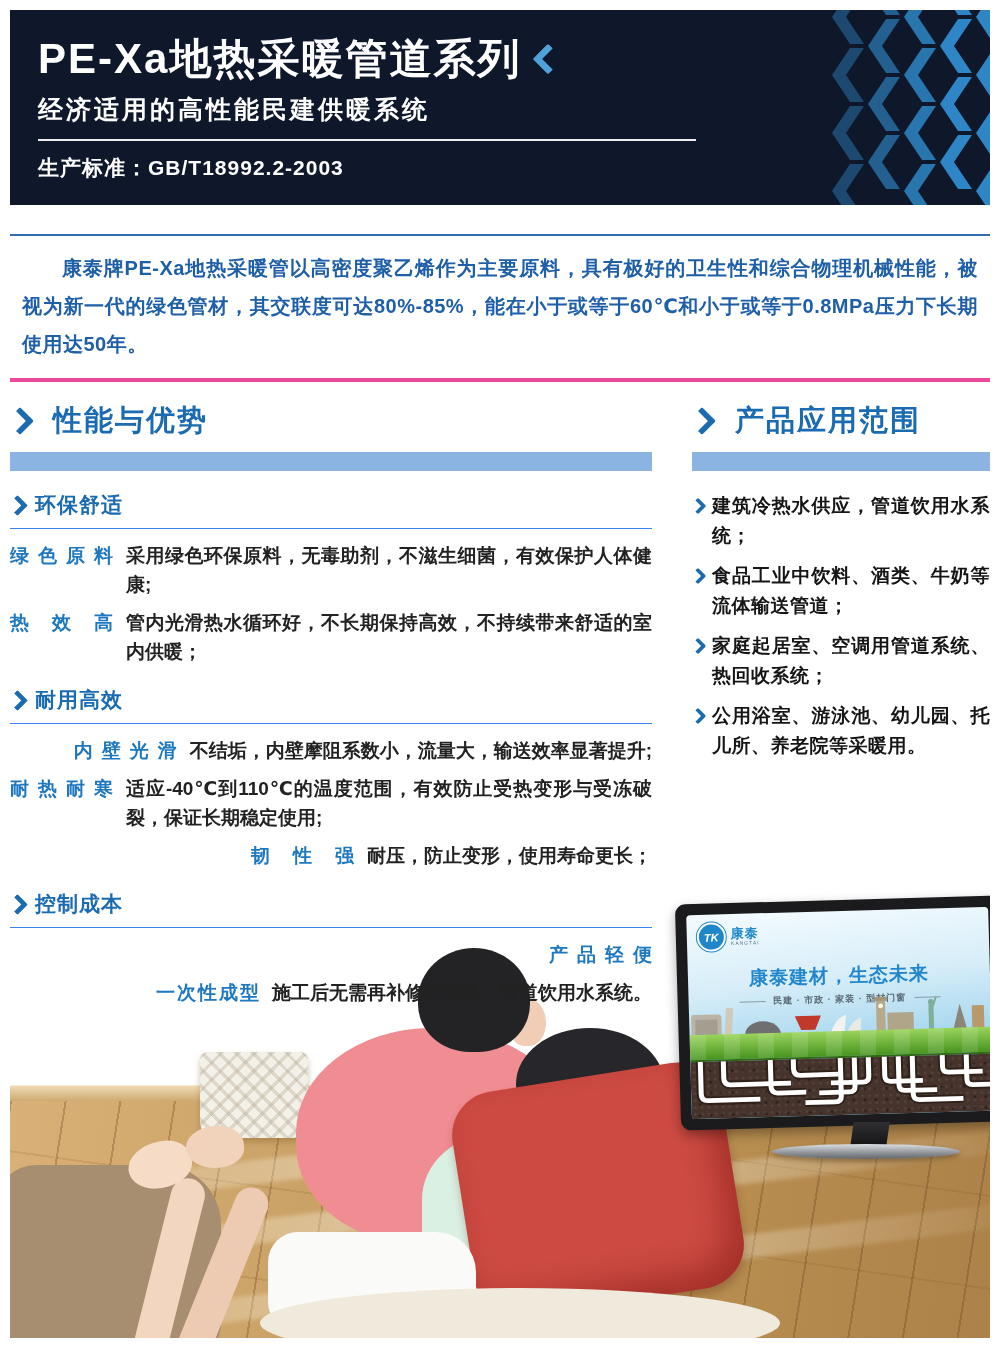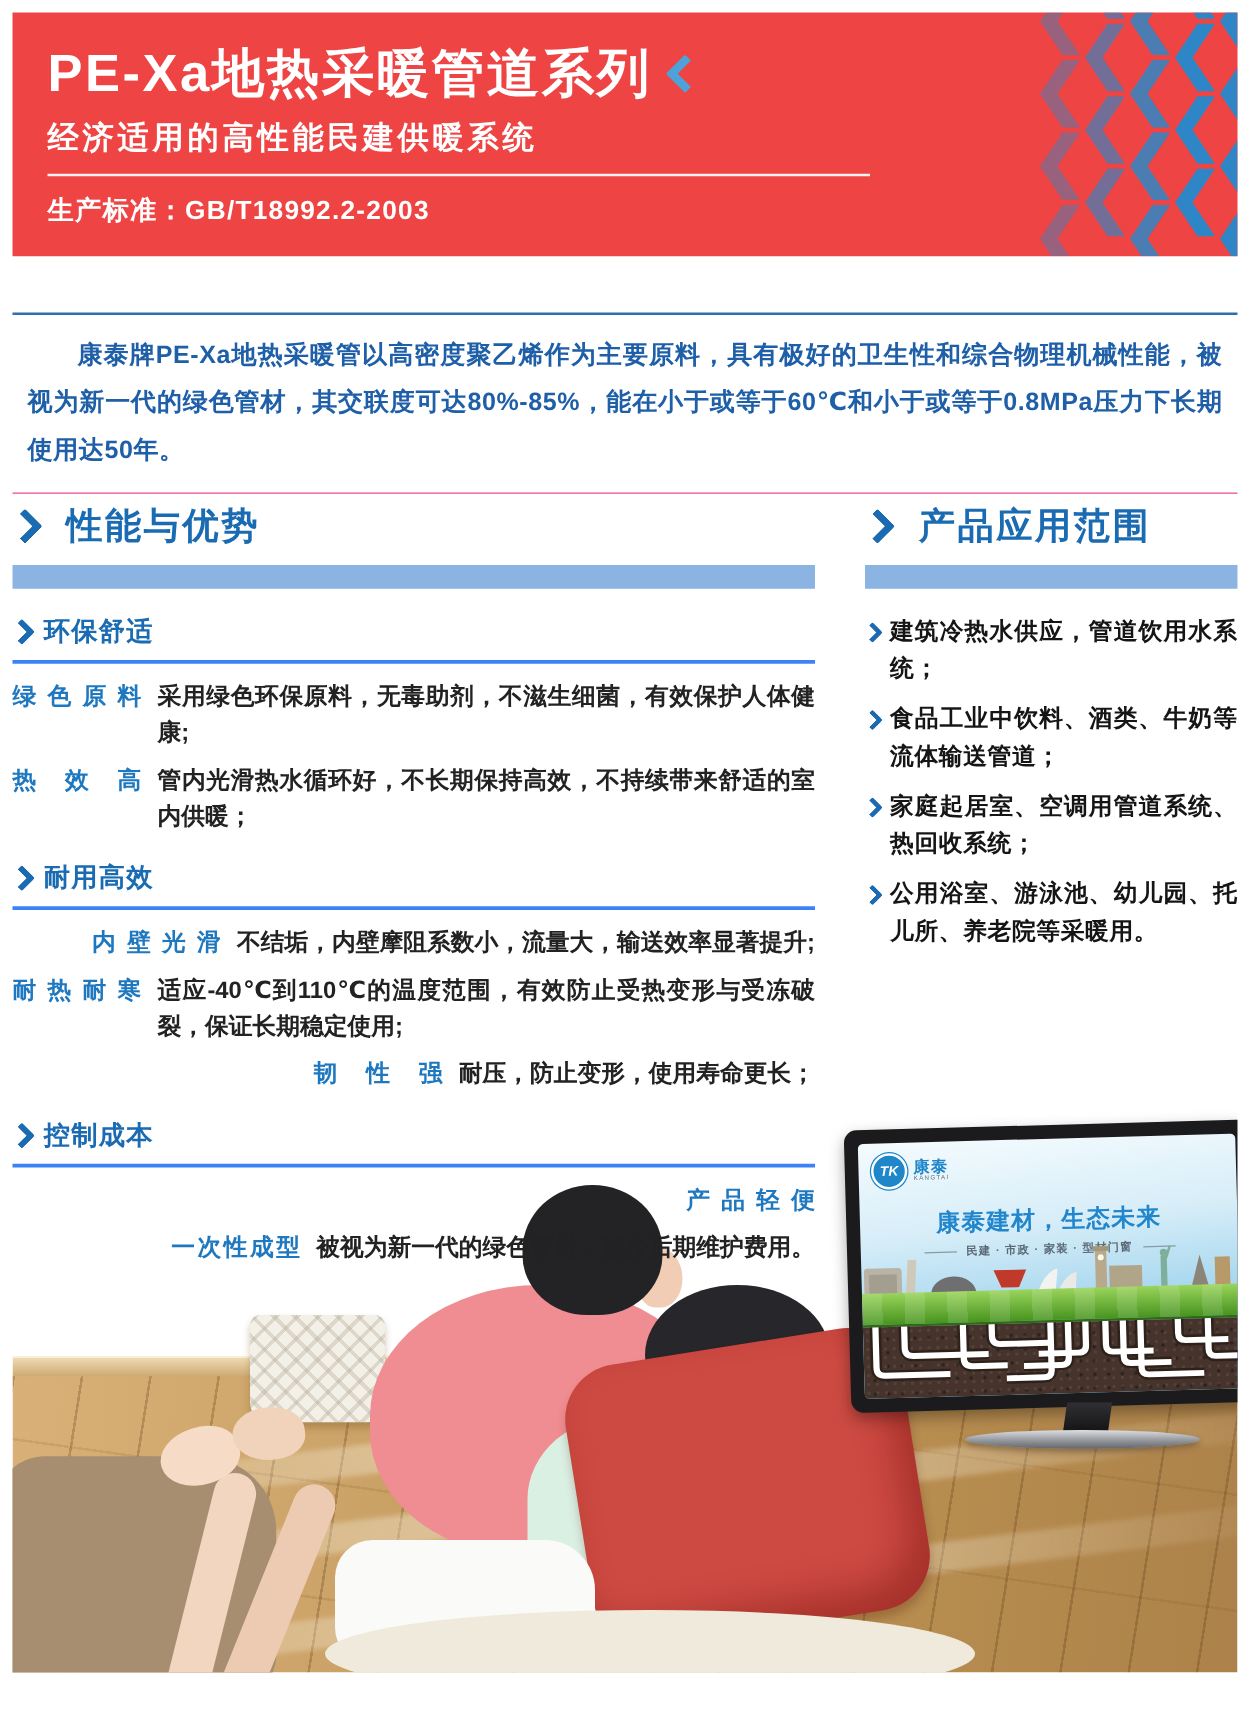--- a/index.html
+++ b/index.html
@@ -1,52 +1,52 @@
 <!DOCTYPE html>
 <html><head>
 <meta charset="utf-8">
 <style>
   html,body{margin:0;padding:0;background:#fff;}
   .page{position:relative;width:1000px;height:1370px;background:#fff;overflow:hidden;
         font-family:"Liberation Sans","DejaVu Sans",sans-serif;}
 
   
-  .banner{position:absolute;left:10px;top:10px;right:10px;height:195px;background:#ef4444;
+  .banner{position:absolute;left:10px;top:10px;right:10px;height:195px;background:#0f172a;
           overflow:hidden;color:#fff;padding:24px 0 0 28px;box-sizing:border-box;}
   .b-title-row{display:flex;align-items:center;position:relative;z-index:2;}
   .b-title{font-size:42px;font-weight:700;letter-spacing:2px;line-height:50px;}
   .chev-left-mark{display:inline-block;width:15px;height:15px;border-left:7px solid #4da3d9;
           border-bottom:7px solid #4da3d9;transform:rotate(45deg);margin-left:16px;border-radius:2px;}
   .b-sub{font-size:25px;font-weight:700;margin-top:9px;letter-spacing:3px;position:relative;z-index:2;}
   .b-line{width:658px;height:2px;background:rgba(255,255,255,.92);margin-top:13px;position:relative;z-index:2;}
   .b-std{font-size:21px;font-weight:600;margin-top:13px;letter-spacing:1px;position:relative;z-index:2;}
   .banner svg.pattern{position:absolute;right:0;top:0;height:195px;width:175px;z-index:1;}
 
   
-  .intro{position:absolute;left:10px;right:10px;top:250px;border-top:2px solid #2f6fb0;
-         border-bottom:1px solid #ec4899;padding:13px 12px 15px;box-sizing:border-box;}
+  .intro{position:absolute;left:10px;right:10px;top:234px;border-top:2px solid #2f6fb0;
+         border-bottom:4px solid #ec4899;padding:13px 12px 15px;box-sizing:border-box;}
   .intro p{margin:0;font-size:20px;line-height:38px;color:#1e5fa8;font-weight:700;
            text-indent:2em;text-align:justify;letter-spacing:.5px;}
 
   
   .cols{position:absolute;left:10px;right:10px;top:398px;display:flex;gap:40px;z-index:2;}
   .col-left{width:642px;flex:none;}
   .col-right{flex:1;}
 
   .chev{display:inline-block;border:0 solid currentColor;transform:rotate(-45deg);border-radius:2px;}
   .chev-big{width:14px;height:14px;border-right-width:6px;border-bottom-width:6px;color:#1a6bb2;}
   .chev-sub{width:10px;height:10px;border-right-width:5px;border-bottom-width:5px;color:#1a6bb2;}
   .chev-s{width:8px;height:8px;border-right-width:4px;border-bottom-width:4px;color:#1a6bb2;}
 
   .sec-head{display:flex;align-items:center;gap:23px;height:46px;}
   .sec-title{font-size:29px;font-weight:700;color:#1a6bb2;letter-spacing:2px;}
   .sec-bar{height:19px;background:#8cb4e2;margin-top:8px;}
 
   .subsec{margin-top:12px;}
-  .sub-head{display:flex;align-items:center;gap:10px;padding:8px 0 9px;border-bottom:3px solid #3b82f6;}
+  .sub-head{display:flex;align-items:center;gap:10px;padding:8px 0 9px;border-bottom:1px solid #3b82f6;}
   .sub-title{font-size:21px;font-weight:700;color:#1a6bb2;letter-spacing:1px;}
   .rows{margin-top:12px;display:flex;flex-direction:column;gap:9px;align-items:flex-end;}
   .row{display:flex;gap:13px;font-size:19px;line-height:29px;}
   .row-label{flex:0 0 103px;color:#1e78c0;font-weight:700;text-align:justify;text-align-last:justify;}
   .row-text{flex:1;color:#222;font-weight:600;text-align:justify;}
 
   .app-list{margin-top:20px;display:flex;flex-direction:column;gap:10px;}
   .app-item{display:flex;gap:8px;font-size:19px;line-height:30px;font-weight:600;color:#151515;}
   .app-item .chev-s{flex:none;margin-top:9px;}
   .app-text{text-align:justify;letter-spacing:.5px;}
@@ -234,21 +234,21 @@
         <div class="sub-head">
           <span class="chev chev-sub"></span>
           <span class="sub-title">控制成本</span>
         </div>
         <div class="rows">
           <div class="row">
             <span class="row-label">产品轻便</span>
           </div>
           <div class="row">
             <span class="row-label">一次性成型</span>
-            <span class="row-text">被视为新一代的绿色管材，减少后期维护费用。</span>
+            <span class="row-text">施工后无需再补修或替换，管道饮用水系统。</span>
           </div>
         </div>
       </div>
     </section>
 
     <section class="col-right">
       <div class="sec-head">
         <span class="chev chev-big"></span>
         <span class="sec-title">产品应用范围</span>
       </div>

